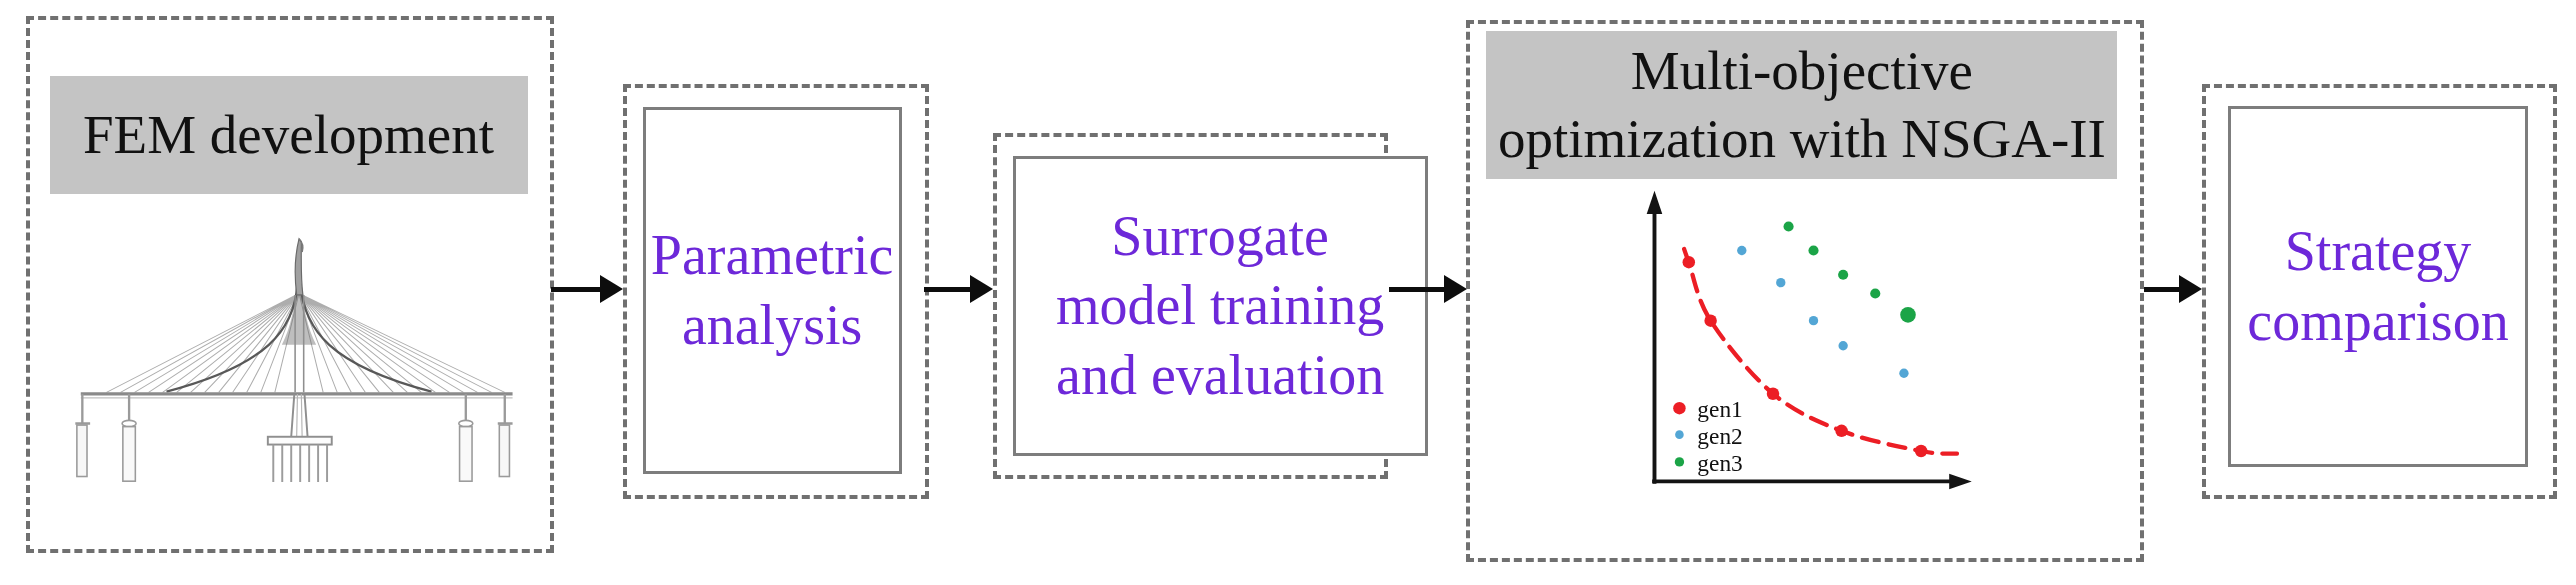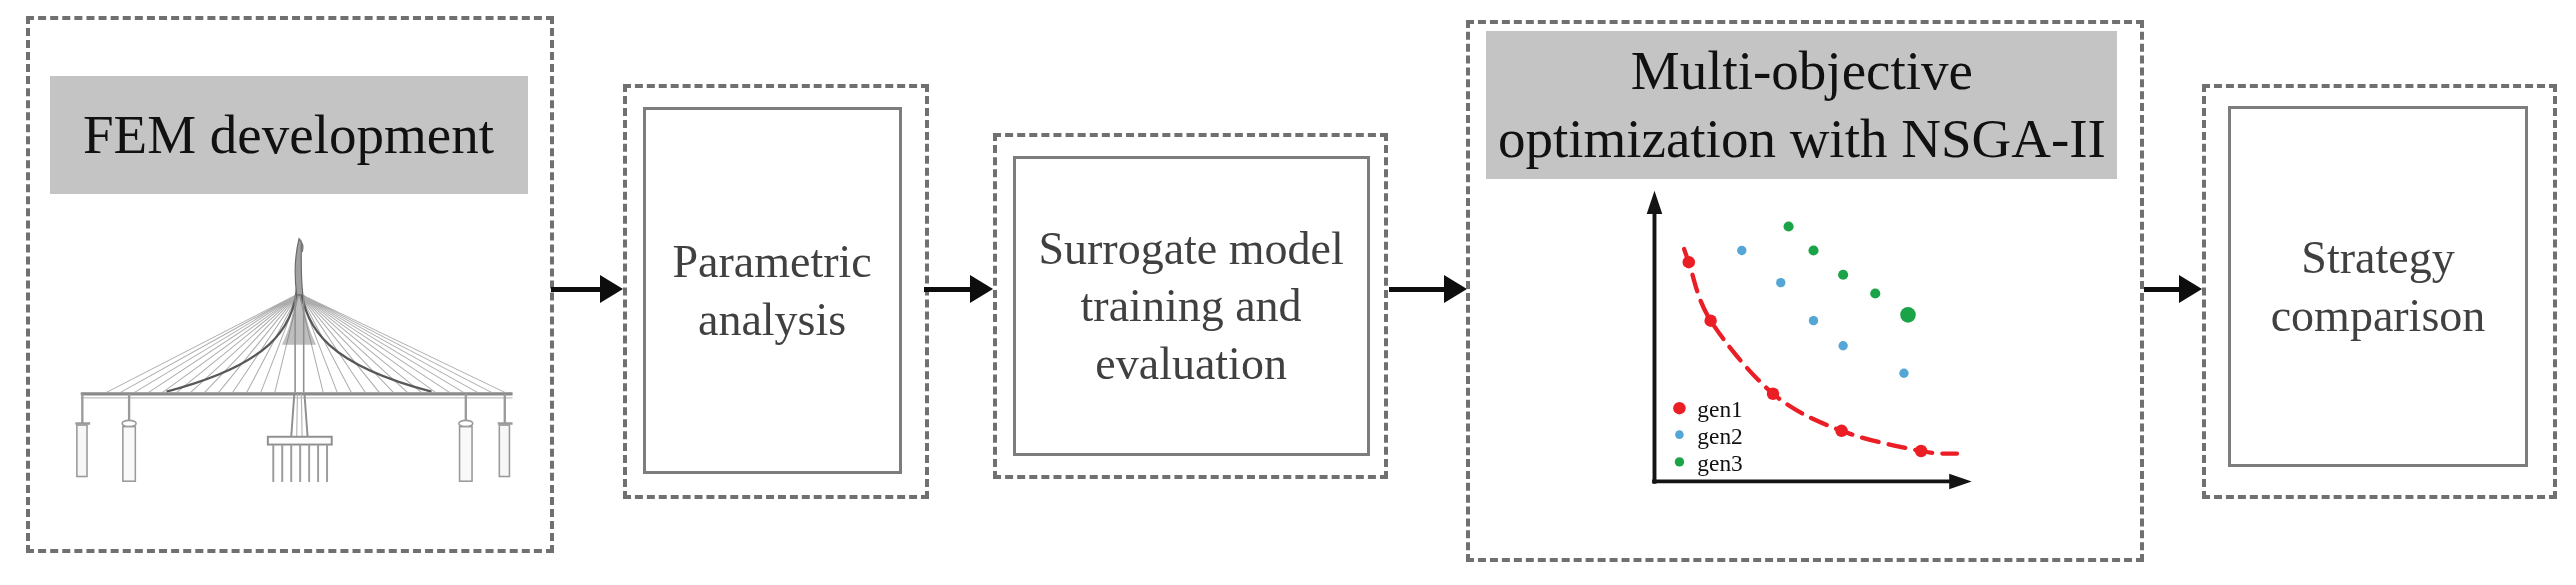--- a/index.html
+++ b/index.html
@@ -37,23 +37,23 @@
     position: absolute;
     border: 3.9px solid #7d7d7d;
     box-sizing: border-box;
     display: flex;
     align-items: center;
     justify-content: center;
     background: #ffffff;
   }
   .step-label {
     text-align: center;
-    font-size: 46px;
+    font-size: 56px;
     line-height: 1.24;
-    color: #404040;
+    color: #6d28d9;
   }
   .arrow {
     position: absolute;
     height: 28px;
   }
   .arrow .shaft {
     position: absolute;
     left: 0;
     right: 20px;
     top: 11.7px;
@@ -141,21 +141,21 @@
       <div class="step-label" style="width:259px;">Parametric analysis</div>
     </div>
   </div>
 
   <div class="arrow" style="left:924px; top:275px; width:69px;">
     <div class="shaft"></div>
     <div class="head"></div>
   </div>
 
   <div class="dashed-box" style="left:993px; top:133px; width:395px; height:346px;">
-    <div class="inner-box" style="left:15.6px; top:19px; width:357px; height:300px;">
+    <div class="inner-box" style="left:15.6px; top:19px; width:415px; height:300px;">
       <div class="step-label" style="width:343px;">Surrogate model training and evaluation</div>
     </div>
   </div>
 
   <div class="arrow" style="left:1389px; top:275px; width:78px;">
     <div class="shaft"></div>
     <div class="head"></div>
   </div>
 
   <div class="dashed-box" style="left:1466px; top:20px; width:678px; height:542px;">

